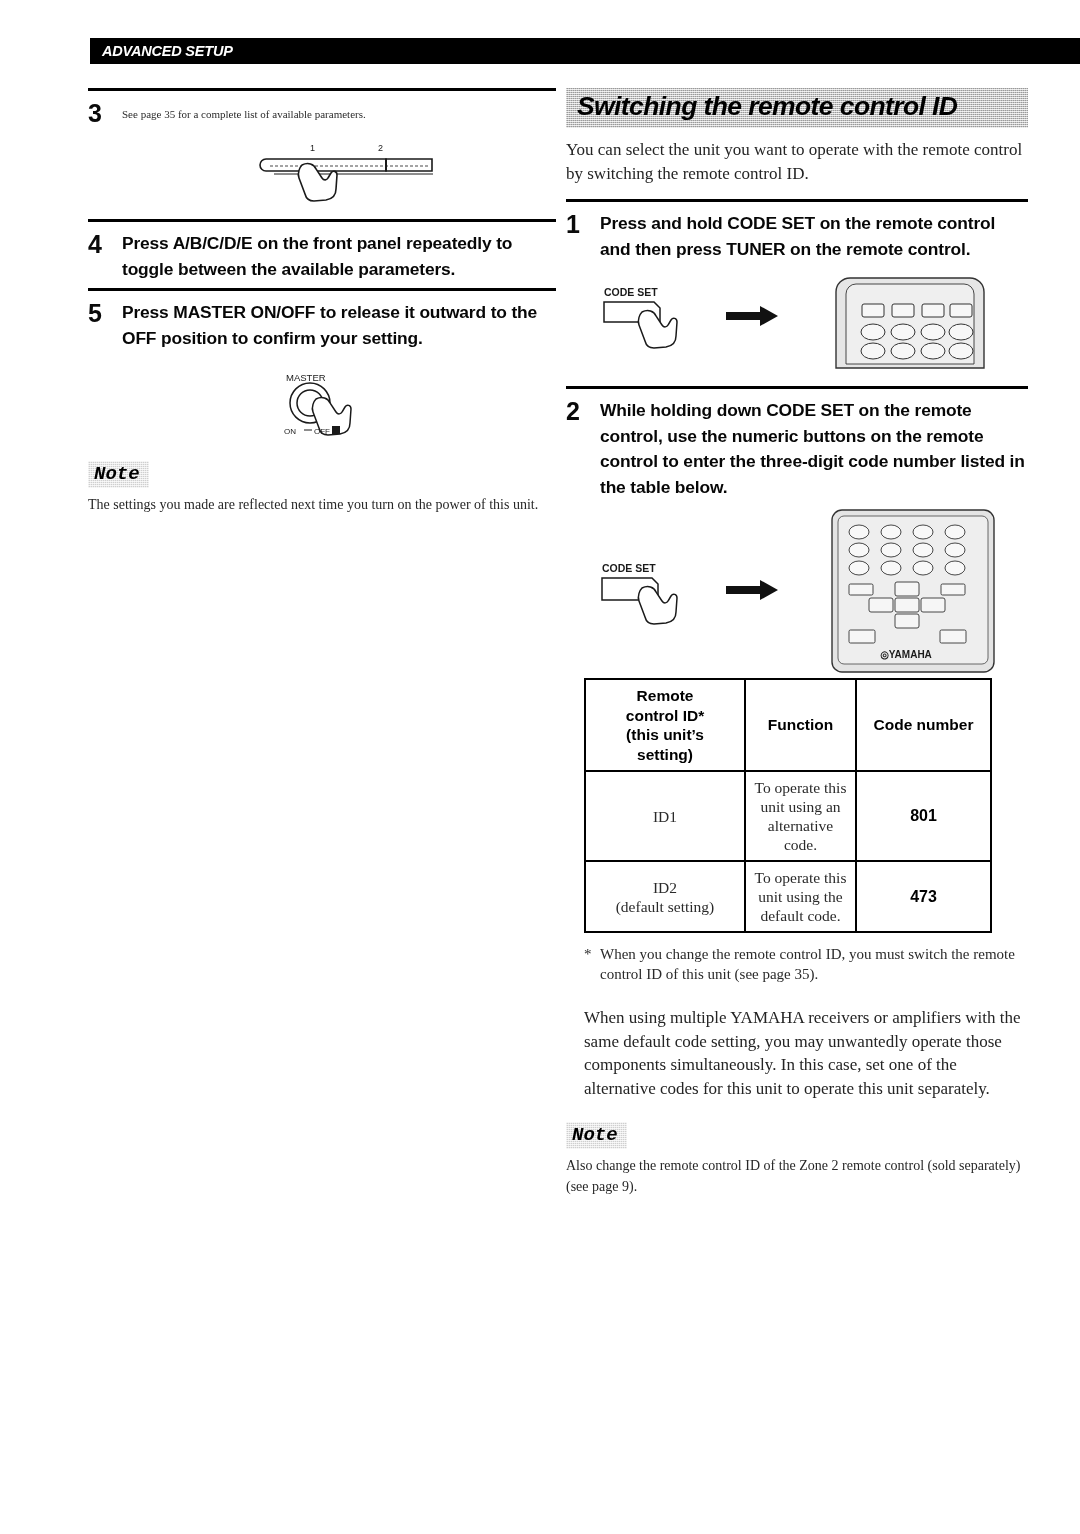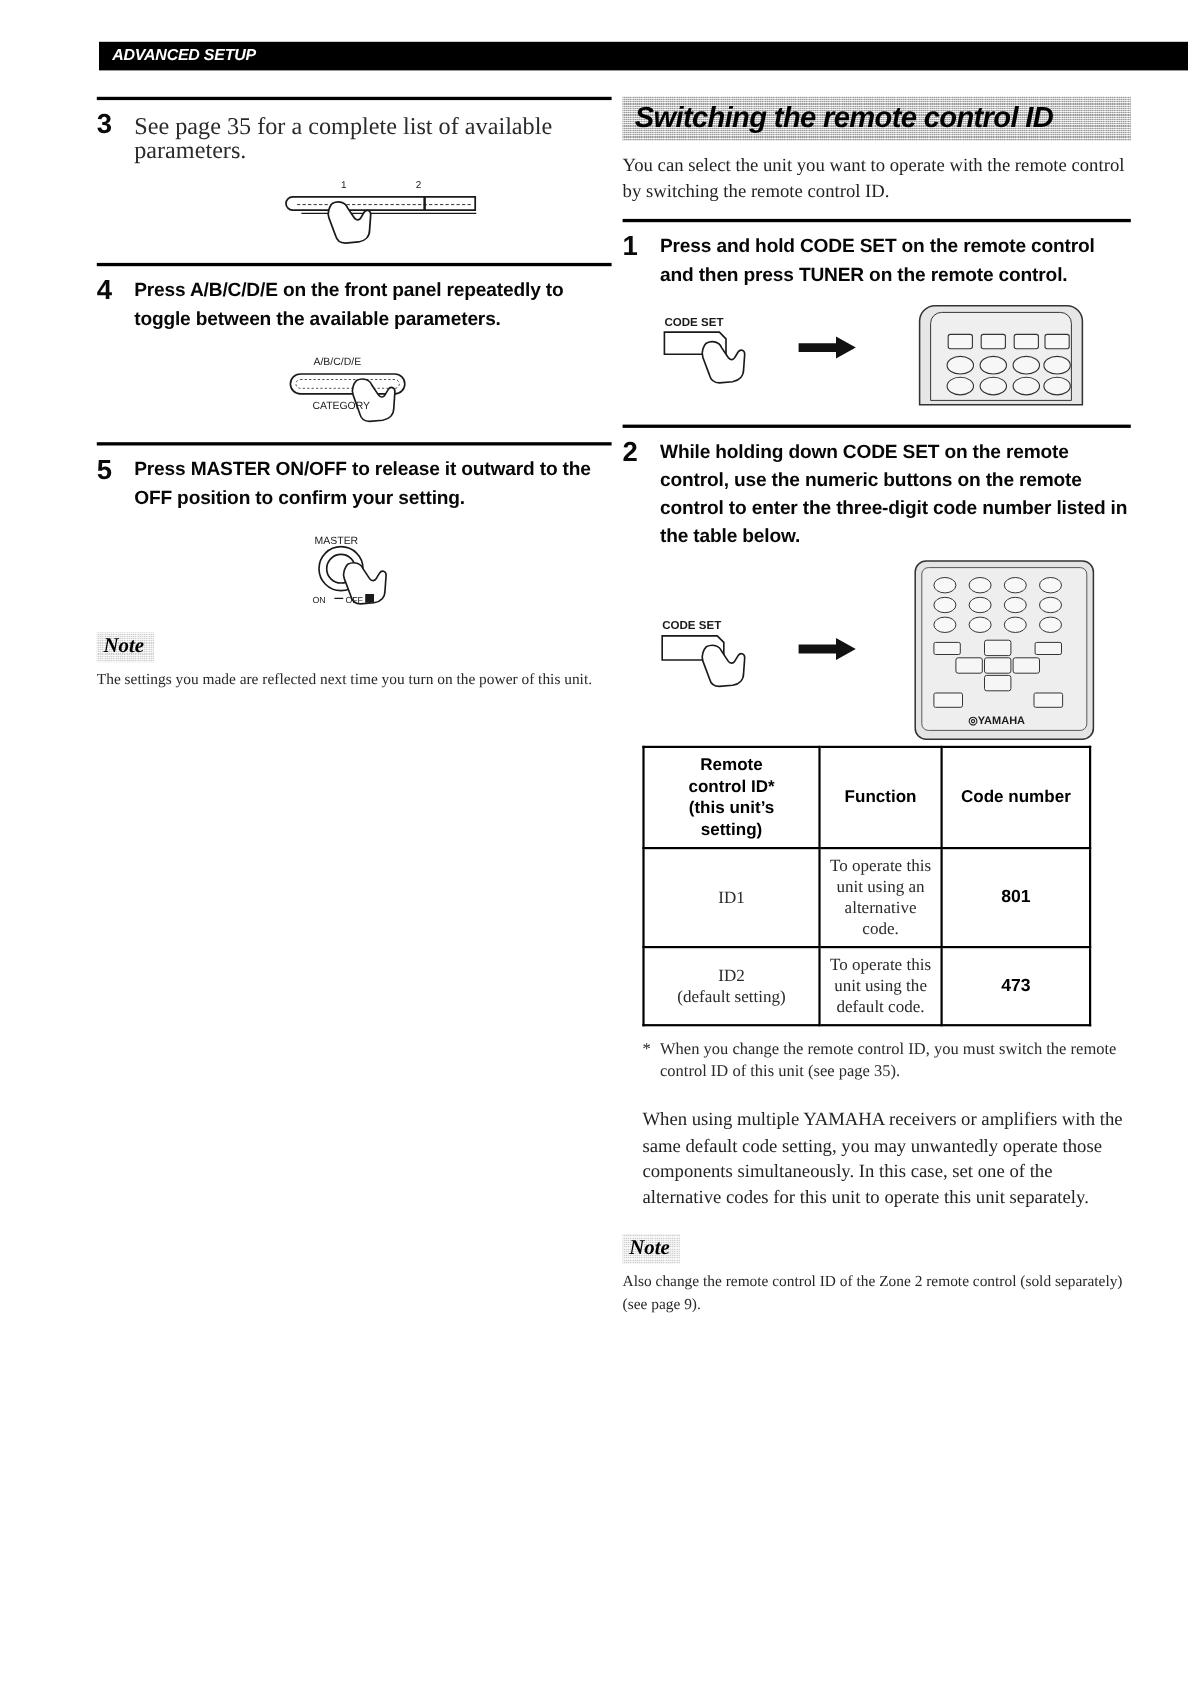--- a/index.html
+++ b/index.html
@@ -36,37 +36,37 @@
     font-size: 25px; line-height: 27px; width: 34px; flex: 0 0 34px;
     color: #0a0a0a;
   }
   .step .body { flex: 1 1 auto; }
   .step .head {
     font-family: "Liberation Sans", sans-serif; font-weight: bold;
     font-size: 17.4px; line-height: 25.5px; color: #070707;
     letter-spacing: -0.15px;
   }
   .step .sub {
-    font-family: "Liberation Serif", serif; font-size: 22px;
+    font-family: "Liberation Serif", serif; font-size: 11px;
     line-height: 21.5px; color: #2b2b2b; margin-top: 4px;
   }
   .para {
     font-family: "Liberation Serif", serif; font-size: 17px;
     line-height: 23.5px; color: #242424;
   }
 
   
   .note-badge {
     display: inline-block; position: relative;
     padding: 3px 9px 4px 6px;
     background-color: #cfcfcf;
     background-image:
       repeating-linear-gradient(0deg,  rgba(255,255,255,.75) 0 1px, rgba(0,0,0,0) 1px 2px),
       repeating-linear-gradient(90deg, rgba(255,255,255,.55) 0 1px, rgba(0,0,0,0) 1px 2px);
-    font-family: Liberation Serif, serif; font-weight: bold;
+    font-family: Liberation Mono, monospace; font-weight: bold;
     font-style: italic; font-size: 19px; color: #000; line-height: 20px;
   }
   .note-text {
     font-family: "Liberation Serif", serif; font-size: 14px;
     line-height: 20.5px; color: #272727; margin-top: 7px;
   }
 
   
   .banner {
     position: relative; width: 462px; height: 40px;
@@ -162,33 +162,20 @@
     </div>
 
     <div class="rule" style="margin-top:8px;"></div>
     <div class="step">
       <div class="num">4</div>
       <div class="body">
         <div class="head">Press A/B/C/D/E on the front panel repeatedly to toggle between the available parameters.</div>
       </div>
     </div>
 
-    <div class="illus" style="height:86px;margin-top:8px;">
-      <svg width="468" height="86" viewBox="0 0 468 86">
-        <g fill="none" stroke="#1a1a1a" stroke-width="1.5">
-          <rect x="176" y="30" width="104" height="18" rx="9"></rect>
-          <rect x="181" y="35" width="94" height="8" rx="4" stroke-width="0.7" stroke-dasharray="2 2"></rect>
-          <path d="M236 36 c6,-3 12,-1 14,4 l6,9 c2,3 5,2 6,0 l3,-5 c2,-3 6,-2 6,2
-                   l-1,15 c0,6 -4,10 -10,11 l-12,1 c-5,0 -8,-3 -9,-7 l-6,-17
-                   c-2,-5 1,-11 3,-13 z" fill="#fff"></path>
-        </g>
-        <text x="197" y="22" font-family="Liberation Sans, sans-serif" font-size="9.5" fill="#1a1a1a">A/B/C/D/E</text>
-        <text x="196" y="62" font-family="Liberation Sans, sans-serif" font-size="9.5" fill="#1a1a1a">CATEGORY</text>
-      </svg>
-    </div>
 
     <div class="rule" style="margin-top:6px;"></div>
     <div class="step">
       <div class="num">5</div>
       <div class="body">
         <div class="head">Press MASTER ON/OFF to release it outward to the OFF position to confirm your setting.</div>
       </div>
     </div>
 
     <div class="illus" style="height:96px;margin-top:8px;">

